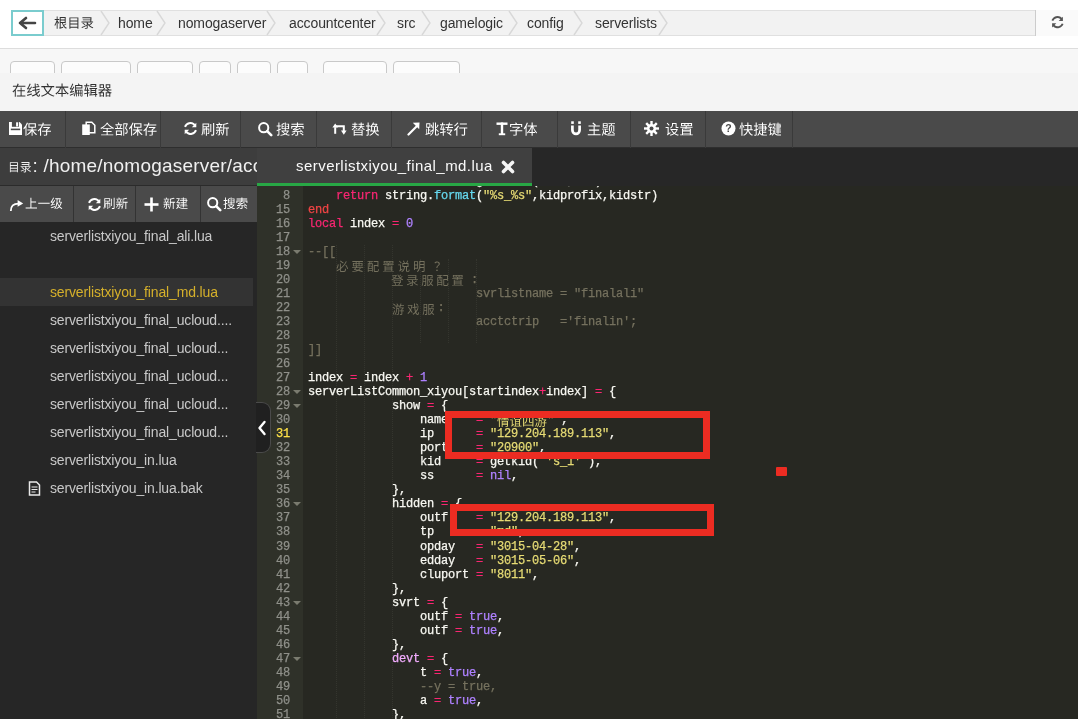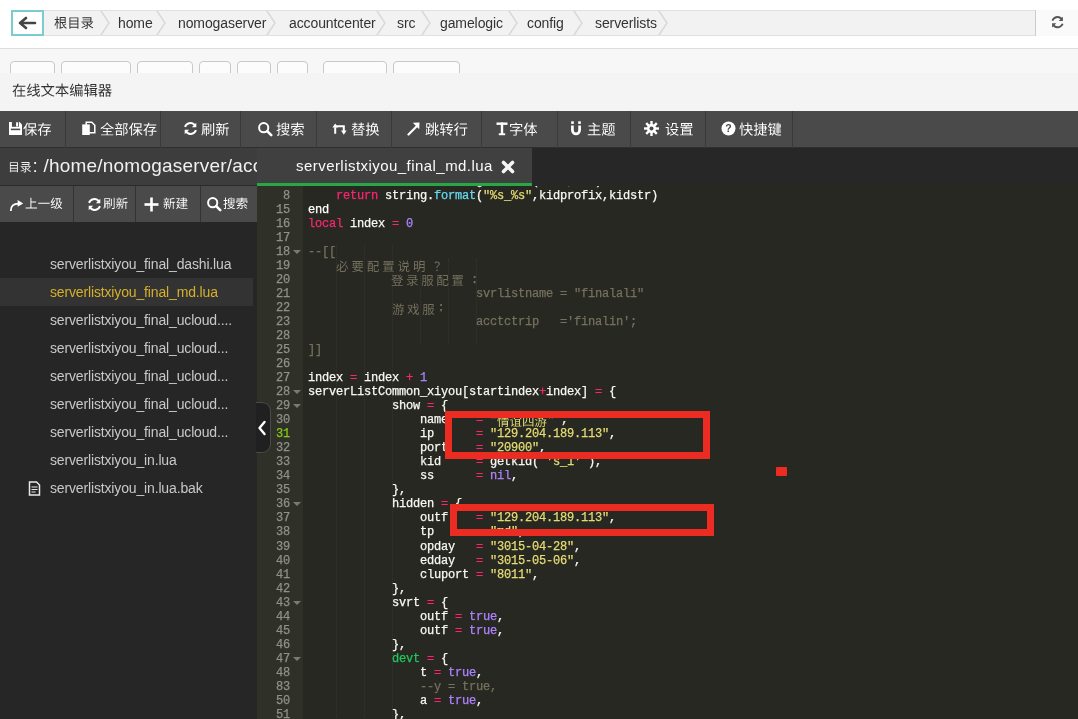--- a/index.html
+++ b/index.html
@@ -192,21 +192,21 @@
 <div style="position:absolute;left:162.8px;top:196.1px;width:25.2px;height:13.2px"><svg width="25.2" height="13.2" viewBox="0 0 25.2 13.2">
         <path d="M4.5 8.4C4.9 9.0 5.4 9.9 5.6 10.5L6.2 10.1C6.0 9.5 5.6 8.7 5.2 8.1ZM1.7 8.1C1.4 8.9 1.0 9.7 0.5 10.2C0.7 10.4 1.0 10.6 1.2 10.7C1.7 10.1 2.2 9.2 2.5 8.3ZM7.0 1.7V6.1C7.0 7.7 6.9 9.9 5.8 11.4C6.0 11.5 6.4 11.8 6.5 12.0C7.7 10.4 7.8 7.9 7.8 6.1V5.7H9.8V12.0H10.7V5.7H12.1V4.8H7.8V2.4C9.2 2.2 10.6 1.8 11.7 1.4L10.9 0.7C10.0 1.1 8.4 1.5 7.0 1.7ZM2.7 0.7C2.9 1.0 3.1 1.5 3.3 1.8H0.8V2.6H6.3V1.8H4.2C4.1 1.4 3.8 0.9 3.6 0.5ZM4.8 2.7C4.6 3.3 4.3 4.1 4.1 4.7H0.6V5.5H3.2V6.8H0.6V7.7H3.2V10.9C3.2 11.0 3.1 11.0 3.0 11.0C2.9 11.0 2.5 11.0 2.0 11.0C2.2 11.3 2.3 11.6 2.3 11.8C2.9 11.8 3.4 11.8 3.7 11.7C3.9 11.6 4.0 11.3 4.0 10.9V7.7H6.4V6.8H4.0V5.5H6.5V4.7H4.9C5.2 4.2 5.4 3.5 5.6 2.9ZM1.6 2.9C1.8 3.5 2.0 4.2 2.1 4.7L2.9 4.5C2.8 4.0 2.6 3.3 2.4 2.7Z M17.6 1.6V2.3H19.9V3.3H16.8V4.0H19.9V5.0H17.5V5.8H19.9V6.8H17.4V7.5H19.9V8.5H16.8V9.2H19.9V10.5H20.8V9.2H24.4V8.5H20.8V7.5H23.9V6.8H20.8V5.8H23.6V4.0H24.5V3.3H23.6V1.6H20.8V0.5H19.9V1.6ZM20.8 4.0H22.8V5.0H20.8ZM20.8 3.3V2.3H22.8V3.3ZM13.8 6.1C13.8 6.0 14.1 5.8 14.3 5.7H15.9C15.7 6.9 15.4 7.8 15.1 8.7C14.8 8.2 14.5 7.5 14.3 6.8L13.6 7.0C13.9 8.1 14.3 8.9 14.7 9.5C14.3 10.3 13.7 11.0 13.1 11.5C13.3 11.6 13.6 11.9 13.8 12.1C14.4 11.6 14.9 11.0 15.3 10.2C16.7 11.5 18.5 11.8 20.8 11.8H24.4C24.4 11.5 24.6 11.1 24.7 10.9C24.1 10.9 21.3 10.9 20.8 10.9C18.7 10.9 17.0 10.7 15.7 9.4C16.3 8.3 16.6 6.8 16.8 5.0L16.3 4.9L16.1 4.9H15.0C15.6 4.0 16.3 2.8 16.9 1.5L16.3 1.2L16.0 1.3H13.4V2.1H15.6C15.1 3.3 14.5 4.3 14.2 4.6C14.0 5.0 13.7 5.3 13.4 5.4C13.6 5.6 13.7 6.0 13.8 6.1Z" fill="#fff"></path>
       </svg></div>
 <div class="abs" style="left:205.6px;top:196px"><svg width="16" height="16" viewBox="0 0 16 16">
         <circle cx="6.7" cy="6.7" r="4.6" stroke="#fff" stroke-width="2" fill="none"></circle>
         <path d="M10.2 10.2l4 4" stroke="#fff" stroke-width="2.6" stroke-linecap="round"></path>
       </svg></div>
 <div style="position:absolute;left:222.9px;top:196.1px;width:25.2px;height:13.2px"><svg width="25.2" height="13.2" viewBox="0 0 25.2 13.2">
         <path d="M2.1 0.5V3.1H0.6V3.9H2.1V6.6L0.5 7.2L0.7 8.1L2.1 7.6V10.9C2.1 11.1 2.0 11.1 1.9 11.1C1.7 11.2 1.3 11.2 0.8 11.1C0.9 11.4 1.0 11.8 1.1 12.0C1.8 12.1 2.3 12.0 2.6 11.9C2.9 11.7 3.0 11.4 3.0 10.9V7.2L4.4 6.7L4.2 5.8L3.0 6.3V3.9H4.3V3.1H3.0V0.5ZM4.8 7.4V8.3H5.3L5.2 8.3C5.8 9.1 6.5 9.9 7.4 10.4C6.3 10.9 5.1 11.2 3.8 11.4C4.0 11.6 4.2 11.9 4.3 12.1C5.7 11.9 7.0 11.5 8.2 10.9C9.2 11.5 10.3 11.8 11.6 12.1C11.7 11.8 11.9 11.5 12.1 11.3C11.0 11.1 10.0 10.8 9.1 10.4C10.1 9.8 11.0 8.9 11.5 7.7L10.9 7.4L10.7 7.4H8.6V6.2H11.5V1.5H9.1V2.3H10.7V3.5H9.2V4.2H10.7V5.4H8.6V0.5H7.7V5.4H5.8V4.2H7.1V3.5H5.8V2.4C6.4 2.2 7.1 1.9 7.6 1.6L7.0 1.0C6.5 1.3 5.7 1.6 4.9 1.9V6.2H7.7V7.4ZM10.2 8.3C9.7 9.0 9.0 9.6 8.2 10.0C7.4 9.5 6.7 8.9 6.2 8.3Z M20.6 9.8C21.6 10.4 23.0 11.3 23.7 11.8L24.4 11.3C23.7 10.7 22.3 9.9 21.3 9.3ZM16.3 9.4C15.5 10.1 14.4 10.8 13.4 11.2C13.6 11.4 13.9 11.7 14.1 11.9C15.1 11.4 16.3 10.5 17.1 9.7ZM15.0 7.1C15.3 7.0 15.6 7.0 17.9 6.8C16.9 7.3 16.0 7.7 15.6 7.8C14.9 8.1 14.3 8.3 13.9 8.3C14.0 8.6 14.1 9.0 14.1 9.2C14.5 9.1 15.0 9.0 18.6 8.8V11.0C18.6 11.1 18.6 11.2 18.4 11.2C18.2 11.2 17.5 11.2 16.7 11.2C16.9 11.4 17.0 11.8 17.1 12.0C18.0 12.0 18.6 12.0 19.0 11.9C19.4 11.8 19.6 11.5 19.6 11.0V8.7L22.6 8.5C23.0 8.9 23.3 9.2 23.5 9.5L24.2 9.0C23.7 8.3 22.5 7.3 21.6 6.5L21.0 7.0C21.3 7.2 21.7 7.6 22.0 7.9L16.5 8.2C18.3 7.5 20.1 6.7 21.8 5.6L21.1 5.1C20.5 5.4 19.9 5.8 19.3 6.1L16.5 6.2C17.4 5.8 18.2 5.3 19.0 4.7L18.6 4.4H23.5V6.0H24.4V3.6H19.4V2.5H24.2V1.6H19.4V0.5H18.4V1.6H13.6V2.5H18.4V3.6H13.4V6.0H14.3V4.4H18.1C17.2 5.1 16.1 5.7 15.7 5.9C15.3 6.1 15.0 6.2 14.8 6.2C14.9 6.5 15.0 6.9 15.0 7.1Z" fill="#fff"></path>
       </svg></div>
-<div class="abs" style="left:50px;top:250px;width:203px;height:28px;line-height:28px;font-size:14px;letter-spacing:-0.15px;color:#c8c8c8">serverlistxiyou_final_dashi.lua</div>
+<div class="abs" style="left:50px;top:222px;width:203px;height:28px;line-height:28px;font-size:14px;letter-spacing:-0.15px;color:#c8c8c8">serverlistxiyou_final_ali.lua</div>
 <div class="abs" style="left:0;top:278px;width:253px;height:28px;background:#333333"></div>
 <div class="abs" style="left:50px;top:278px;width:203px;height:28px;line-height:28px;font-size:14px;letter-spacing:-0.15px;color:#d5b02b">serverlistxiyou_final_md.lua</div>
 <div class="abs" style="left:50px;top:306px;width:203px;height:28px;line-height:28px;font-size:14px;letter-spacing:-0.15px;color:#c8c8c8">serverlistxiyou_final_ucloud....</div>
 <div class="abs" style="left:50px;top:334px;width:203px;height:28px;line-height:28px;font-size:14px;letter-spacing:-0.15px;color:#c8c8c8">serverlistxiyou_final_ucloud...</div>
 <div class="abs" style="left:50px;top:362px;width:203px;height:28px;line-height:28px;font-size:14px;letter-spacing:-0.15px;color:#c8c8c8">serverlistxiyou_final_ucloud...</div>
 <div class="abs" style="left:50px;top:390px;width:203px;height:28px;line-height:28px;font-size:14px;letter-spacing:-0.15px;color:#c8c8c8">serverlistxiyou_final_ucloud...</div>
 <div class="abs" style="left:50px;top:418px;width:203px;height:28px;line-height:28px;font-size:14px;letter-spacing:-0.15px;color:#c8c8c8">serverlistxiyou_final_ucloud...</div>
 <div class="abs" style="left:50px;top:474px;width:203px;height:28px;line-height:28px;font-size:14px;letter-spacing:-0.15px;color:#c8c8c8">serverlistxiyou_in.lua.bak</div>
 <div class="abs" style="left:50px;top:446px;width:203px;height:28px;line-height:28px;font-size:14px;letter-spacing:-0.15px;color:#c8c8c8">serverlistxiyou_in.lua</div>
 <svg class="abs" style="left:28px;top:481px" width="13" height="15" viewBox="0 0 13 15">
@@ -225,21 +225,21 @@
 <div class="abs" style="left:79px;top:58.66px;width:1px;height:477px;border-left:1px dotted #34352e"></div>
 <div class="abs" style="left:107px;top:58.66px;width:1px;height:477px;border-left:1px dotted #34352e"></div>
 <div class="abs" style="left:135px;top:58.66px;width:1px;height:477px;border-left:1px dotted #34352e"></div>
 <div class="abs" style="left:163px;top:72.70px;width:1px;height:84px;border-left:1px dotted #34352e"></div>
 <div class="abs" style="left:191px;top:72.70px;width:1px;height:84px;border-left:1px dotted #34352e"></div>
 <div class="abs" style="left:219px;top:72.70px;width:1px;height:84px;border-left:1px dotted #34352e"></div>
 <div class="mono abs" style="left:51px;top:-11.54px;height:14.04px"><span style="color:">    </span><span style="color:#f8f8f2">local kidstr </span><span style="color:#f92672">=</span><span style="color:#f8f8f2"> string.</span><span style="color:#66d9ef">format</span><span style="color:#f8f8f2">(</span><span style="color:#e6db74">"%s"</span><span style="color:#f8f8f2">,kid)</span></div>
 <div class="mono abs" style="left:19px;top:2.50px;width:14px;height:14.04px;text-align:right;color:#8f908a">8</div>
 <div class="mono abs" style="left:51px;top:2.50px;height:14.04px">    <span style="color:#f92672">return</span><span style="color:#f8f8f2"> string.</span><span style="color:#66d9ef">format</span><span style="color:#f8f8f2">(</span><span style="color:#e6db74">"%s_%s"</span><span style="color:#f8f8f2">,kidprofix,kidstr)</span></div>
 <div class="mono abs" style="left:19px;top:16.54px;width:14px;height:14.04px;text-align:right;color:#8f908a">15</div>
-<div class="mono abs" style="left:51px;top:16.54px;height:14.04px"><span style="color:#ffffff">end</span></div>
+<div class="mono abs" style="left:51px;top:16.54px;height:14.04px"><span style="color:#ef4444">end</span></div>
 <div class="mono abs" style="left:19px;top:30.58px;width:14px;height:14.04px;text-align:right;color:#8f908a">16</div>
 <div class="mono abs" style="left:51px;top:30.58px;height:14.04px"><span style="color:#f92672">local</span><span style="color:#f8f8f2"> index </span><span style="color:#f92672">=</span> <span style="color:#ae81ff">0</span></div>
 <div class="mono abs" style="left:19px;top:44.62px;width:14px;height:14.04px;text-align:right;color:#8f908a">17</div>
 <div class="mono abs" style="left:51px;top:44.62px;height:14.04px"></div>
 <div class="mono abs" style="left:19px;top:58.66px;width:14px;height:14.04px;text-align:right;color:#8f908a">18</div>
 <div class="mono abs" style="left:51px;top:58.66px;height:14.04px"><span style="color:#75715e">--[[</span></div>
 <div class="mono abs" style="left:19px;top:72.70px;width:14px;height:14.04px;text-align:right;color:#8f908a">19</div>
 <div class="mono abs" style="left:51px;top:72.70px;height:14.04px"></div>
 <div class="mono abs" style="left:19px;top:86.74px;width:14px;height:14.04px;text-align:right;color:#8f908a">20</div>
 <div class="mono abs" style="left:51px;top:86.74px;height:14.04px"></div>
@@ -256,21 +256,21 @@
 <div class="mono abs" style="left:19px;top:170.98px;width:14px;height:14.04px;text-align:right;color:#8f908a">26</div>
 <div class="mono abs" style="left:51px;top:170.98px;height:14.04px"></div>
 <div class="mono abs" style="left:19px;top:185.02px;width:14px;height:14.04px;text-align:right;color:#8f908a">27</div>
 <div class="mono abs" style="left:51px;top:185.02px;height:14.04px"><span style="color:#f8f8f2">index </span><span style="color:#f92672">=</span><span style="color:#f8f8f2"> index </span><span style="color:#f92672">+</span> <span style="color:#ae81ff">1</span></div>
 <div class="mono abs" style="left:19px;top:199.06px;width:14px;height:14.04px;text-align:right;color:#8f908a">28</div>
 <div class="mono abs" style="left:51px;top:199.06px;height:14.04px"><span style="color:#f8f8f2">serverListCommon_xiyou[startindex</span><span style="color:#f92672">+</span><span style="color:#f8f8f2">index] </span><span style="color:#f92672">=</span><span style="color:#f8f8f2"> {</span></div>
 <div class="mono abs" style="left:19px;top:213.10px;width:14px;height:14.04px;text-align:right;color:#8f908a">29</div>
 <div class="mono abs" style="left:51px;top:213.10px;height:14.04px">            <span style="color:#f8f8f2">show </span><span style="color:#f92672">=</span><span style="color:#f8f8f2"> {</span></div>
 <div class="mono abs" style="left:19px;top:227.14px;width:14px;height:14.04px;text-align:right;color:#8f908a">30</div>
 <div class="mono abs" style="left:51px;top:227.14px;height:14.04px">                <span style="color:#f8f8f2">name    </span><span style="color:#f92672">=</span> <span style="color:#e6db74">"</span></div>
-<div class="mono abs" style="left:19px;top:241.18px;width:14px;height:14.04px;text-align:right;color:#84cc16">31</div>
+<div class="mono abs" style="left:19px;top:241.18px;width:14px;height:14.04px;text-align:right;color:#fde047">31</div>
 <div class="mono abs" style="left:51px;top:241.18px;height:14.04px">                <span style="color:#f8f8f2">ip      </span><span style="color:#f92672">=</span> <span style="color:#e6db74">"129.204.189.113"</span><span style="color:#f8f8f2">,</span></div>
 <div class="mono abs" style="left:19px;top:255.22px;width:14px;height:14.04px;text-align:right;color:#8f908a">32</div>
 <div class="mono abs" style="left:51px;top:255.22px;height:14.04px">                <span style="color:#f8f8f2">port    </span><span style="color:#f92672">=</span> <span style="color:#e6db74">"20900"</span><span style="color:#f8f8f2">,</span></div>
 <div class="mono abs" style="left:19px;top:269.26px;width:14px;height:14.04px;text-align:right;color:#8f908a">33</div>
 <div class="mono abs" style="left:51px;top:269.26px;height:14.04px">                <span style="color:#f8f8f2">kid     </span><span style="color:#f92672">=</span><span style="color:#f8f8f2"> getkid( </span><span style="color:#e6db74">'s_1'</span><span style="color:#f8f8f2"> ),</span></div>
 <div class="mono abs" style="left:19px;top:283.30px;width:14px;height:14.04px;text-align:right;color:#8f908a">34</div>
 <div class="mono abs" style="left:51px;top:283.30px;height:14.04px">                <span style="color:#f8f8f2">ss      </span><span style="color:#f92672">=</span> <span style="color:#ae81ff">nil</span><span style="color:#f8f8f2">,</span></div>
 <div class="mono abs" style="left:19px;top:297.34px;width:14px;height:14.04px;text-align:right;color:#8f908a">35</div>
 <div class="mono abs" style="left:51px;top:297.34px;height:14.04px">            <span style="color:#f8f8f2">},</span></div>
 <div class="mono abs" style="left:19px;top:311.38px;width:14px;height:14.04px;text-align:right;color:#8f908a">36</div>
@@ -289,24 +289,24 @@
 <div class="mono abs" style="left:51px;top:395.62px;height:14.04px">            <span style="color:#f8f8f2">},</span></div>
 <div class="mono abs" style="left:19px;top:409.66px;width:14px;height:14.04px;text-align:right;color:#8f908a">43</div>
 <div class="mono abs" style="left:51px;top:409.66px;height:14.04px">            <span style="color:#f8f8f2">svrt </span><span style="color:#f92672">=</span><span style="color:#f8f8f2"> {</span></div>
 <div class="mono abs" style="left:19px;top:423.70px;width:14px;height:14.04px;text-align:right;color:#8f908a">44</div>
 <div class="mono abs" style="left:51px;top:423.70px;height:14.04px">                <span style="color:#f8f8f2">outf </span><span style="color:#f92672">=</span> <span style="color:#ae81ff">true</span><span style="color:#f8f8f2">,</span></div>
 <div class="mono abs" style="left:19px;top:437.74px;width:14px;height:14.04px;text-align:right;color:#8f908a">45</div>
 <div class="mono abs" style="left:51px;top:437.74px;height:14.04px">                <span style="color:#f8f8f2">outf </span><span style="color:#f92672">=</span> <span style="color:#ae81ff">true</span><span style="color:#f8f8f2">,</span></div>
 <div class="mono abs" style="left:19px;top:451.78px;width:14px;height:14.04px;text-align:right;color:#8f908a">46</div>
 <div class="mono abs" style="left:51px;top:451.78px;height:14.04px">            <span style="color:#f8f8f2">},</span></div>
 <div class="mono abs" style="left:19px;top:465.82px;width:14px;height:14.04px;text-align:right;color:#8f908a">47</div>
-<div class="mono abs" style="left:51px;top:465.82px;height:14.04px">            <span style="color:#22c55e">devt </span><span style="color:#f92672">=</span><span style="color:#f8f8f2"> {</span></div>
+<div class="mono abs" style="left:51px;top:465.82px;height:14.04px">            <span style="color:#f0abfc">devt </span><span style="color:#f92672">=</span><span style="color:#f8f8f2"> {</span></div>
 <div class="mono abs" style="left:19px;top:479.86px;width:14px;height:14.04px;text-align:right;color:#8f908a">48</div>
 <div class="mono abs" style="left:51px;top:479.86px;height:14.04px">                <span style="color:#f8f8f2">t </span><span style="color:#f92672">=</span> <span style="color:#ae81ff">true</span><span style="color:#f8f8f2">,</span></div>
-<div class="mono abs" style="left:19px;top:493.90px;width:14px;height:14.04px;text-align:right;color:#8f908a">83</div>
+<div class="mono abs" style="left:19px;top:493.90px;width:14px;height:14.04px;text-align:right;color:#8f908a">49</div>
 <div class="mono abs" style="left:51px;top:493.90px;height:14.04px">                <span style="color:#75715e">--y = true,</span></div>
 <div class="mono abs" style="left:19px;top:507.94px;width:14px;height:14.04px;text-align:right;color:#8f908a">50</div>
 <div class="mono abs" style="left:51px;top:507.94px;height:14.04px">                <span style="color:#f8f8f2">a </span><span style="color:#f92672">=</span> <span style="color:#ae81ff">true</span><span style="color:#f8f8f2">,</span></div>
 <div class="mono abs" style="left:19px;top:521.98px;width:14px;height:14.04px;text-align:right;color:#8f908a">51</div>
 <div class="mono abs" style="left:51px;top:521.98px;height:14.04px">            <span style="color:#f8f8f2">},</span></div>
 <div class="abs" style="left:35.5px;top:63.66px;width:0;height:0;border-left:4px solid transparent;border-right:4px solid transparent;border-top:4.5px solid #7a7b6f"></div>
 <div class="abs" style="left:35.5px;top:204.06px;width:0;height:0;border-left:4px solid transparent;border-right:4px solid transparent;border-top:4.5px solid #7a7b6f"></div>
 <div class="abs" style="left:35.5px;top:218.10px;width:0;height:0;border-left:4px solid transparent;border-right:4px solid transparent;border-top:4.5px solid #7a7b6f"></div>
 <div class="abs" style="left:35.5px;top:316.38px;width:0;height:0;border-left:4px solid transparent;border-right:4px solid transparent;border-top:4.5px solid #7a7b6f"></div>
 <div class="abs" style="left:35.5px;top:414.66px;width:0;height:0;border-left:4px solid transparent;border-right:4px solid transparent;border-top:4.5px solid #7a7b6f"></div>

